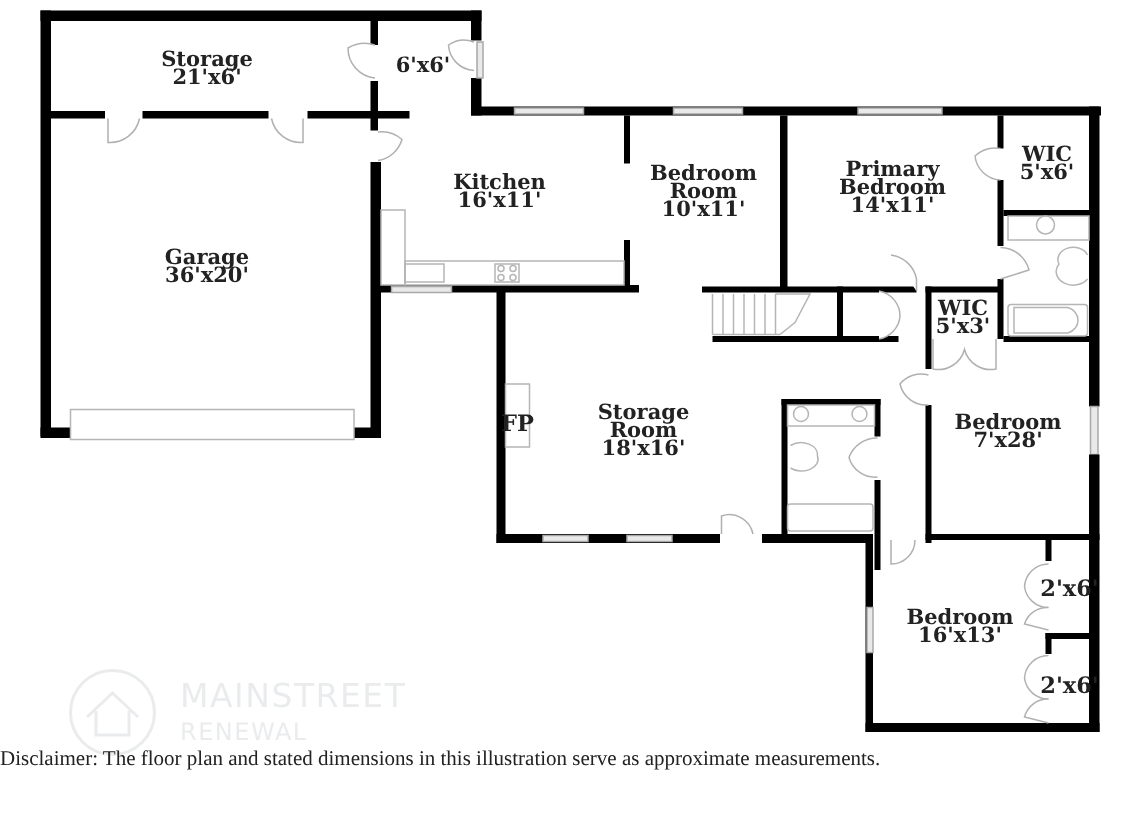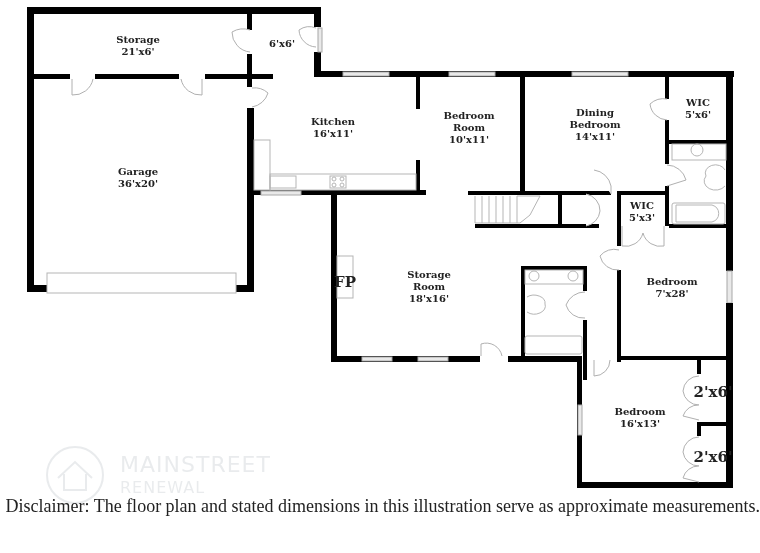--- a/index.html
+++ b/index.html
@@ -2,23 +2,23 @@
 <html><head>
 <meta charset="utf-8">
 <style>
   html, body { margin:0; padding:0; background:#ffffff; }
   body { width:760px; height:553px; position:relative; overflow:hidden; font-family:"DejaVu Serif", serif; }
   #plan { position:absolute; left:0; top:0; width:760px; height:553px; }
   .wall { fill:#000; }
   .thin { fill:none; stroke:#b5b5b5; stroke-width:1; }
   .win { fill:#e9e9e9; stroke:#a8a8a8; stroke-width:1; }
   .door { fill:#fff; stroke:#b0b0b0; stroke-width:1; }
-  .label { position:absolute; text-align:center; font-family:"DejaVu Serif", serif; font-weight:bold; font-size:10px; line-height:12px; color:#222; white-space:nowrap; transform:translateX(-50%); }
+  .label { position:absolute; text-align:center; font-family:"DejaVu Serif", serif; font-weight:bold; font-size:14px; line-height:12px; color:#222; white-space:nowrap; transform:translateX(-50%); }
   .label.small { font-size:15px; line-height:10px; }
-  .disclaimer { position:absolute; left:0; width:760px; text-align:right; top:499px; font-family:"Liberation Serif", serif; font-size:18px; line-height:15px; color:#222; }
+  .disclaimer { position:absolute; left:0; width:760px; text-align:left; top:499px; font-family:"Liberation Serif", serif; font-size:14px; line-height:15px; color:#222; }
   .logo { position:absolute; left:44px; top:444px; width:260px; height:60px; opacity:0.13; }
   .logo-main { position:absolute; left:76px; top:8px; font-family:"DejaVu Sans", sans-serif; font-size:22px; letter-spacing:1px; color:#5a6a78; }
   .logo-sub { position:absolute; left:76px; top:34px; font-family:"DejaVu Sans", sans-serif; font-size:16px; letter-spacing:1px; color:#5a6a78; }
 </style>
 </head>
 <body>
 
 <svg id="plan" viewBox="0 0 760 553" xmlns="http://www.w3.org/2000/svg">
 
   <g>
@@ -167,21 +167,21 @@
 <div class="label" style="left:333px;top:116px;">
   <div>Kitchen</div>
   <div>16'x11'</div>
 </div>
 <div class="label" style="left:469px;top:110px;">
   <div>Bedroom</div>
   <div>Room</div>
   <div>10'x11'</div>
 </div>
 <div class="label" style="left:595px;top:107px;">
-  <div>Dining</div>
+  <div>Primary</div>
   <div>Bedroom</div>
   <div>14'x11'</div>
 </div>
 <div class="label" style="left:698px;top:97px;">
   <div>WIC</div>
   <div>5'x6'</div>
 </div>
 <div class="label" style="left:642px;top:200px;">
   <div>WIC</div>
   <div>5'x3'</div>

